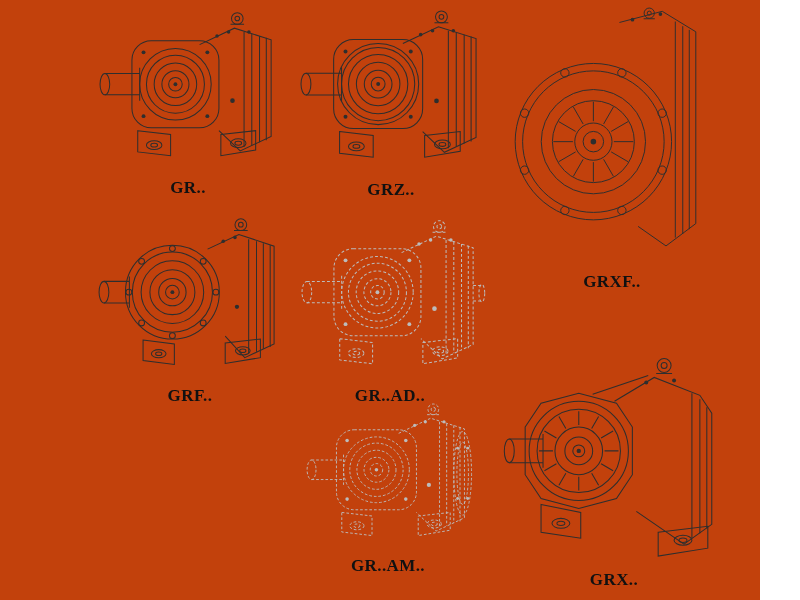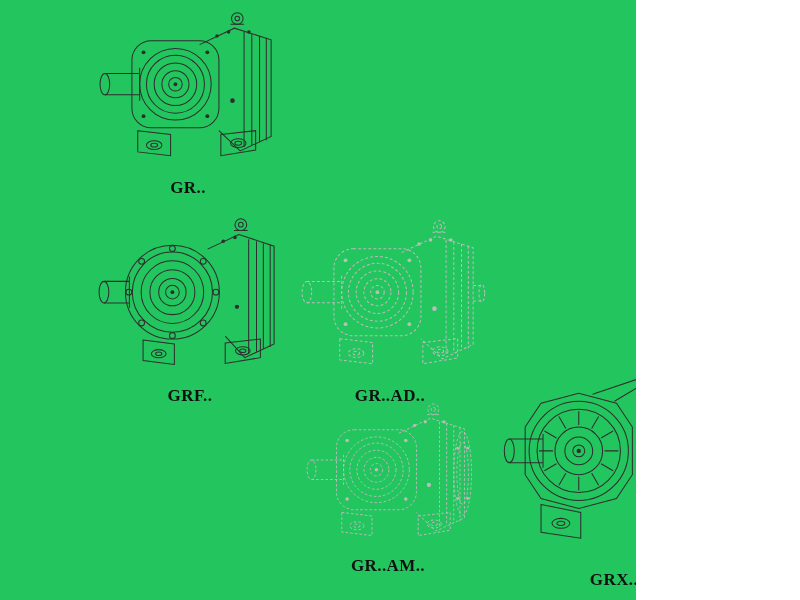--- a/index.html
+++ b/index.html
@@ -1,18 +1,18 @@
 <!DOCTYPE html>
 <html><head>
 <meta charset="utf-8">
 <style>
   * { margin:0; padding:0; box-sizing:border-box; }
   html,body { background:#ffffff; }
   .canvas {
-    position:relative; width:636px; height:600px; background:#22c55e;
+    position:relative; width:760px; height:600px; background:#c2410c;
     overflow:hidden; font-family:"Liberation Serif", serif;
   }
   .fig { position:absolute; display:flex; flex-direction:column; align-items:center; }
   .fig svg.drawing { width:100%; height:calc(100% - 24px); }
   .fig figcaption {
     height:24px; line-height:20px; text-align:center;
     font-weight:bold; font-size:17px; color:#111111; letter-spacing:0.4px;
     font-family:"Liberation Serif", serif;
   }
   svg.drawing { color:#2e2e2e; stroke-width:1.05; fill:none; }
@@ -163,21 +163,36 @@
 
 <div class="canvas">
 
   <figure class="fig" style="left:88px;top:4px;width:200px;height:198px">
     <svg class="drawing" viewBox="0 0 200 180">
       <use href="#sym-side"></use>
     </svg>
     <figcaption>GR..</figcaption>
   </figure>
 
-
+  <figure class="fig" style="left:290px;top:2px;width:202px;height:202px">
+    <svg class="drawing" viewBox="0 0 200 180">
+      <use href="#sym-side"></use>
+      <g stroke="currentColor" fill="none">
+        <circle cx="87" cy="83" r="41"></circle>
+      </g>
+    </svg>
+    <figcaption>GRZ..</figcaption>
+  </figure>
+
+  <figure class="fig" style="left:497px;top:2px;width:230px;height:294px">
+    <svg class="drawing" viewBox="0 0 220 290">
+      <use href="#sym-grxf"></use>
+    </svg>
+    <figcaption>GRXF..</figcaption>
+  </figure>
 
   <figure class="fig" style="left:286px;top:212px;width:208px;height:198px">
     <svg class="drawing dashed" viewBox="0 0 200 180">
       <use href="#sym-side"></use>
       <g stroke="currentColor" fill="none">
         <path d="M186,76 L194,76 M186,92 L194,92"></path>
         <ellipse cx="195" cy="84" rx="3" ry="9"></ellipse>
       </g>
     </svg>
     <figcaption>GR..AD..</figcaption>

